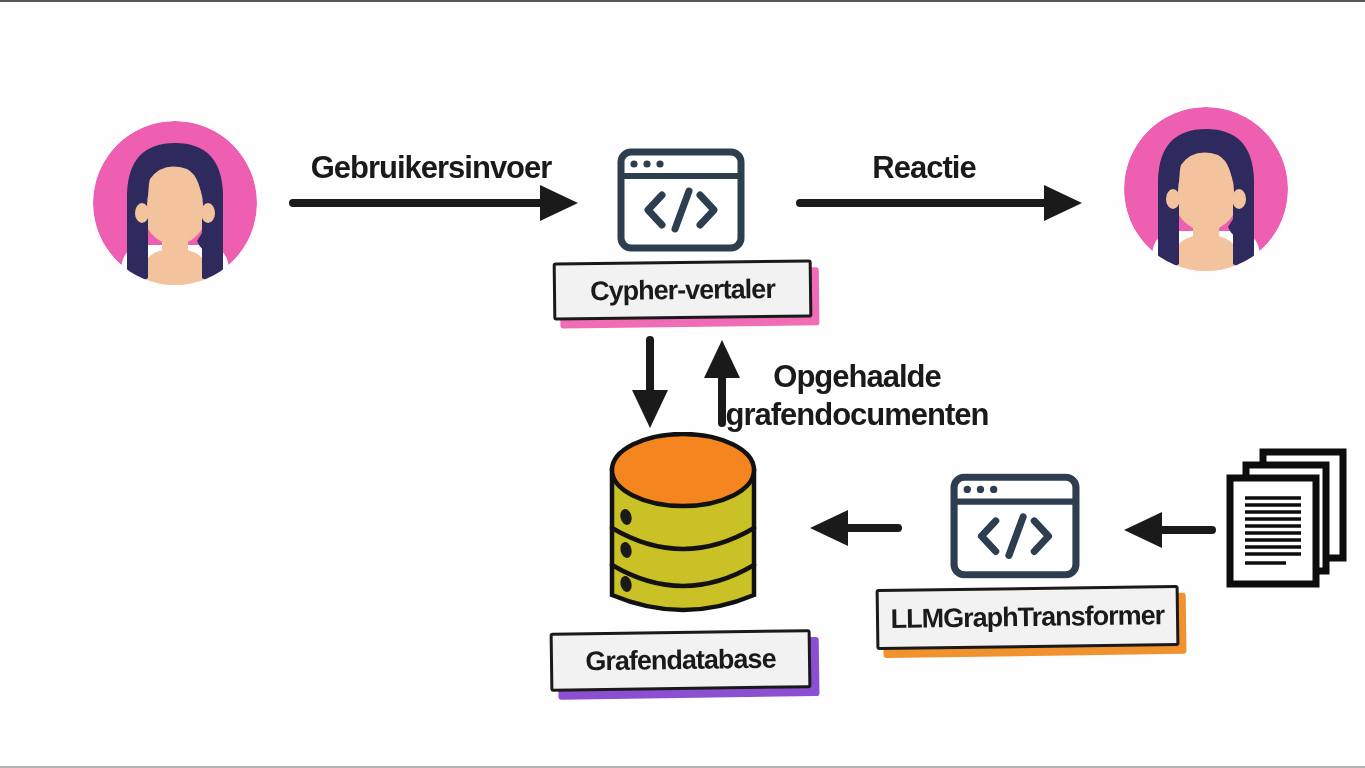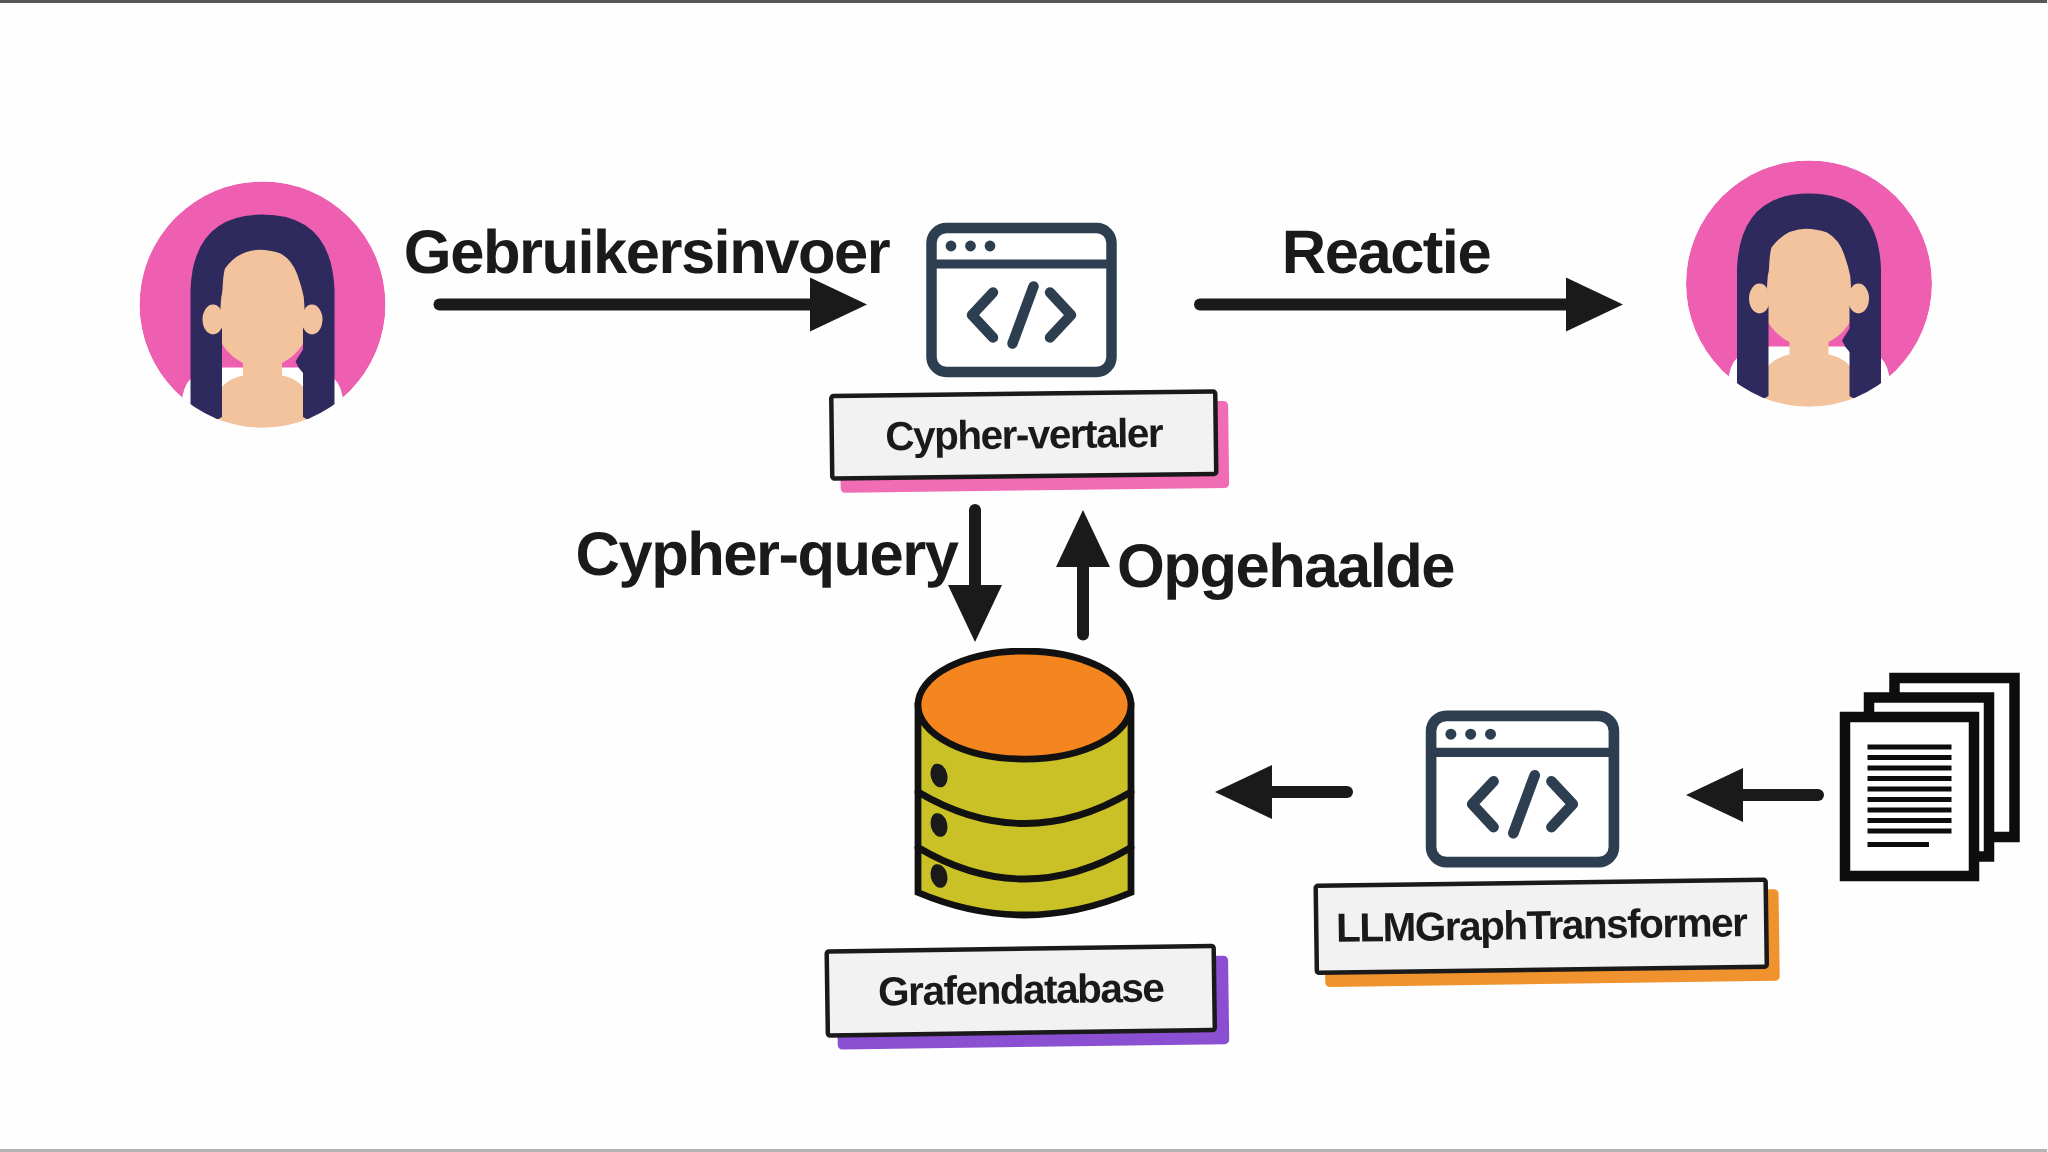--- a/index.html
+++ b/index.html
@@ -10,21 +10,21 @@
   }
   .edge-line { position:absolute; left:0; width:1365px; height:2px; }
   .edge-top    { top:0;    background:rgba(45,45,45,.8); }
   .edge-bottom { bottom:0; background:rgba(90,90,90,.45); }
 
   .abs { position:absolute; }
 
   
   .flow-label {
     position:absolute; transform:translateX(-50%);
-    color:var(--ink,#1a1a1a); font-weight:700; font-size:41px;
+    color:var(--ink,#1a1a1a); font-weight:700; font-size:31px;
     letter-spacing:-1px; white-space:nowrap; text-align:center; line-height:38px;
   }
 
   
   .node-box {
     position:absolute; display:flex; align-items:center; justify-content:center;
     background:var(--box-fill,#f2f2f2);
     border:3px solid var(--box-border,#1a1a1a);
     border-radius:3px;
     color:var(--ink,#1a1a1a); font-weight:700; font-size:27px; letter-spacing:-1px;
@@ -161,22 +161,22 @@
       <polygon class="ahead" points="810,528 848,510 848,546"></polygon>
     </g>
     <g>
       <line class="arrow" x1="1212" y1="530" x2="1156" y2="530"></line>
       <polygon class="ahead" points="1124,530 1162,512 1162,548"></polygon>
     </g>
   </svg>
 
   <div class="flow-label" style="left:431px; top:149px">Gebruikersinvoer</div>
   <div class="flow-label" style="left:924px; top:149px">Reactie</div>
-  <div class="flow-label" style="left:511px; top:350px">Cypher-query</div>
   <div class="flow-label" style="left:857px; top:358px">
     <span style="display:block">Opgehaalde</span>
+    <span style="display:block">grafendocumenten</span>
   </div>
 
   <div class="node-box box-translator">Cypher-vertaler</div>
   <div class="node-box box-database">Grafendatabase</div>
   <div class="node-box box-transformer">LLMGraphTransformer</div>
 
 </div>
 
 </body></html>

